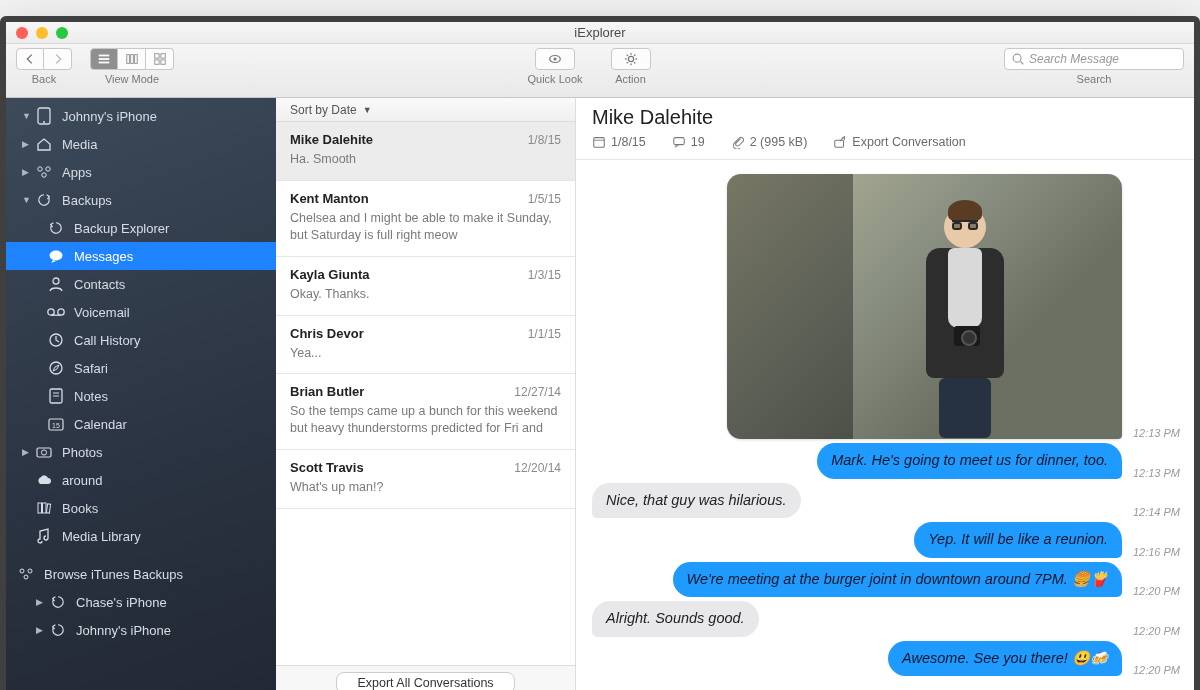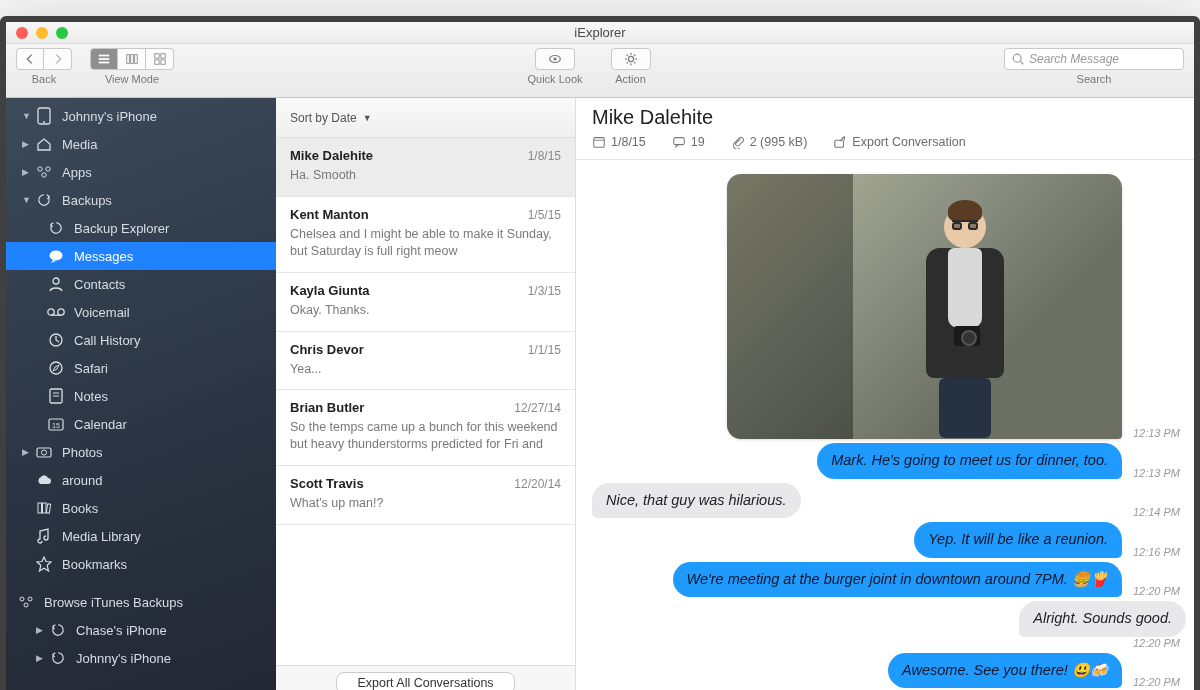--- a/index.html
+++ b/index.html
@@ -66,21 +66,21 @@
   .side-item.selected { background: #1f82ff; color: #fff; }
   .side-item .disclosure { width: 10px; font-size: 9px; color: #aeb7c2; margin-right: 2px; }
   .side-item .icon { width: 20px; display: flex; justify-content: center; margin-right: 8px; }
   .side-item .icon svg { fill: currentColor; }
   
   .convlist {
     width: 300px; border-right: 1px solid #ddd; display: flex; flex-direction: column;
     background: #fff;
   }
   .conv-sort {
-    height: 40px; background: linear-gradient(#fafafa,#efefef);
+    height: 24px; background: linear-gradient(#fafafa,#efefef);
     border-bottom: 1px solid #ddd; display: flex; align-items: center;
     padding: 0 14px; font-size: 12px; color: #555; text-align: center;
   }
   .conv-sort .chev { margin-left: 6px; font-size: 9px; }
   .conv-items { flex: 1; overflow-y: auto; }
   .conv-item {
     padding: 10px 14px 12px 14px; border-bottom: 1px solid #e6e6e6;
   }
   .conv-item.selected { background: #ececec; }
   .conv-row1 { display: flex; justify-content: space-between; align-items: baseline; }
@@ -387,28 +387,20 @@
           </span>
         <span>Books</span>
       </div>
       <div class="side-item top" style="padding-left:28px">
         <span class="icon">
             <svg width="14" height="16" viewBox="0 0 14 16">
               <path d="M5 13a2 2 0 1 1-2-2V3l8-2v9a2 2 0 1 1-2-2" fill="none" stroke="currentColor" stroke-width="1.3"></path>
             </svg>
           </span>
         <span>Media Library</span>
-      </div>
-      <div class="side-item top" style="padding-left:28px">
-        <span class="icon">
-            <svg width="16" height="16" viewBox="0 0 16 16">
-              <path d="M8 1l2 4.5 5 .5-3.8 3.3L12.5 15 8 12.3 3.5 15l1.3-5.7L1 6l5-.5z" fill="none" stroke="currentColor" stroke-width="1.2"></path>
-            </svg>
-          </span>
-        <span>Bookmarks</span>
       </div>
 
       <div class="side-item top" style="margin-top:10px">
         <span class="icon" style="margin-left:-6px">
             <svg width="16" height="14" viewBox="0 0 16 14">
               <circle cx="4" cy="4" r="2" fill="none" stroke="currentColor"></circle>
               <circle cx="12" cy="4" r="2" fill="none" stroke="currentColor"></circle>
               <circle cx="8" cy="10" r="2" fill="none" stroke="currentColor"></circle>
             </svg>
           </span>
@@ -559,21 +551,21 @@
           <div class="msg-row out">
             <div style="flex:1"></div>
             <div class="bubble out">Yep. It will be like a reunion.</div>
             <div class="msg-time">12:16 PM</div>
           </div>
           <div class="msg-row out">
             <div style="flex:1"></div>
             <div class="bubble out">We're meeting at the burger joint in downtown around 7PM. 🍔🍟</div>
             <div class="msg-time">12:20 PM</div>
           </div>
-          <div class="msg-row in" style="justify-content: space-between; flex-direction: column;">
+          <div class="msg-row in" style="justify-content: space-between;">
             <div style="display:flex;">
               <div class="bubble in">Alright. Sounds good.</div>
             </div>
             <div class="msg-time">12:20 PM</div>
           </div>
           <div class="msg-row out">
             <div style="flex:1"></div>
             <div class="bubble out">Awesome. See you there! 😃🍻</div>
             <div class="msg-time">12:20 PM</div>
           </div>

